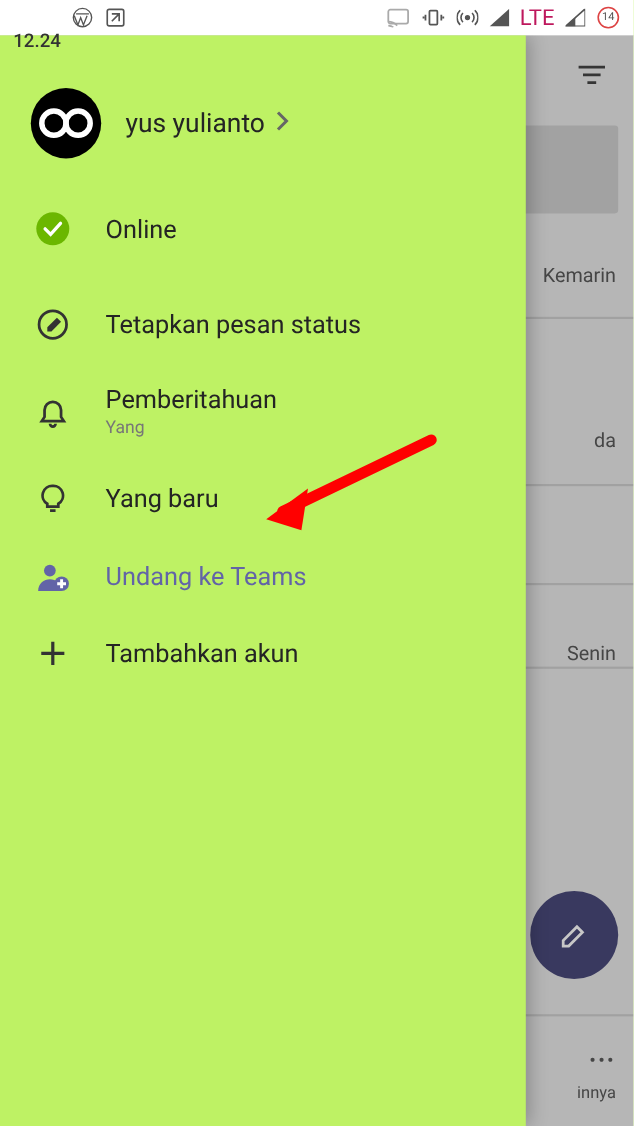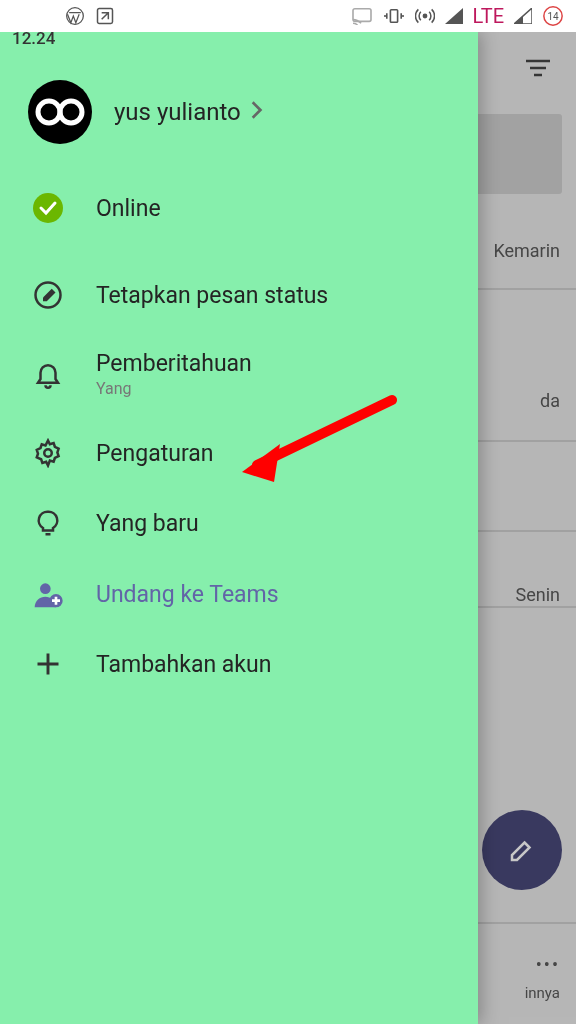--- a/index.html
+++ b/index.html
@@ -78,21 +78,21 @@
     z-index: 2;
   }
 
   
   .drawer {
     position: absolute;
     top: 32px;
     left: 0;
     width: 478px;
     bottom: 0;
-    background: #86efac;
+    background: #bef264;
     z-index: 10;
     box-shadow: 4px 0 16px rgba(0,0,0,0.25);
     padding-top: 48px;
   }
   .profile-row {
     display: flex;
     align-items: center;
     gap: 22px;
     padding: 0 28px 28px 28px;
   }
@@ -284,31 +284,20 @@
       <svg width="30" height="30" viewBox="0 0 24 24" fill="none" stroke="#333" stroke-width="2">
           <path d="M18 16v-5a6 6 0 10-12 0v5l-2 3h16l-2-3zM10 21a2 2 0 004 0"></path>
         </svg>
     </div>
     <div class="menu-text">
       <span class="menu-label">Pemberitahuan</span>
       <span class="menu-sub">Yang</span>
     </div>
   </div>
 
-  <div class="menu-item">
-    <div class="menu-icon">
-      <svg width="30" height="30" viewBox="0 0 24 24" fill="none" stroke="#333" stroke-width="2">
-          <circle cx="12" cy="12" r="3"></circle>
-          <path d="M12 2l1.5 3 3-1 1 3 3 1.5-1 3 1 3-3 1.5-1 3-3-1L12 22l-1.5-3-3 1-1-3L3 15.5l1-3-1-3L6 8l1-3 3 1L12 2z"></path>
-        </svg>
-    </div>
-    <div class="menu-text">
-      <span class="menu-label">Pengaturan</span>
-    </div>
-  </div>
 
   <div class="menu-item">
     <div class="menu-icon">
       <svg width="30" height="30" viewBox="0 0 24 24" fill="none" stroke="#333" stroke-width="2">
           <path d="M12 3a7 7 0 00-4 13v2h8v-2a7 7 0 00-4-13zM10 21h4"></path>
         </svg>
     </div>
     <div class="menu-text">
       <span class="menu-label">Yang baru</span>
     </div>

